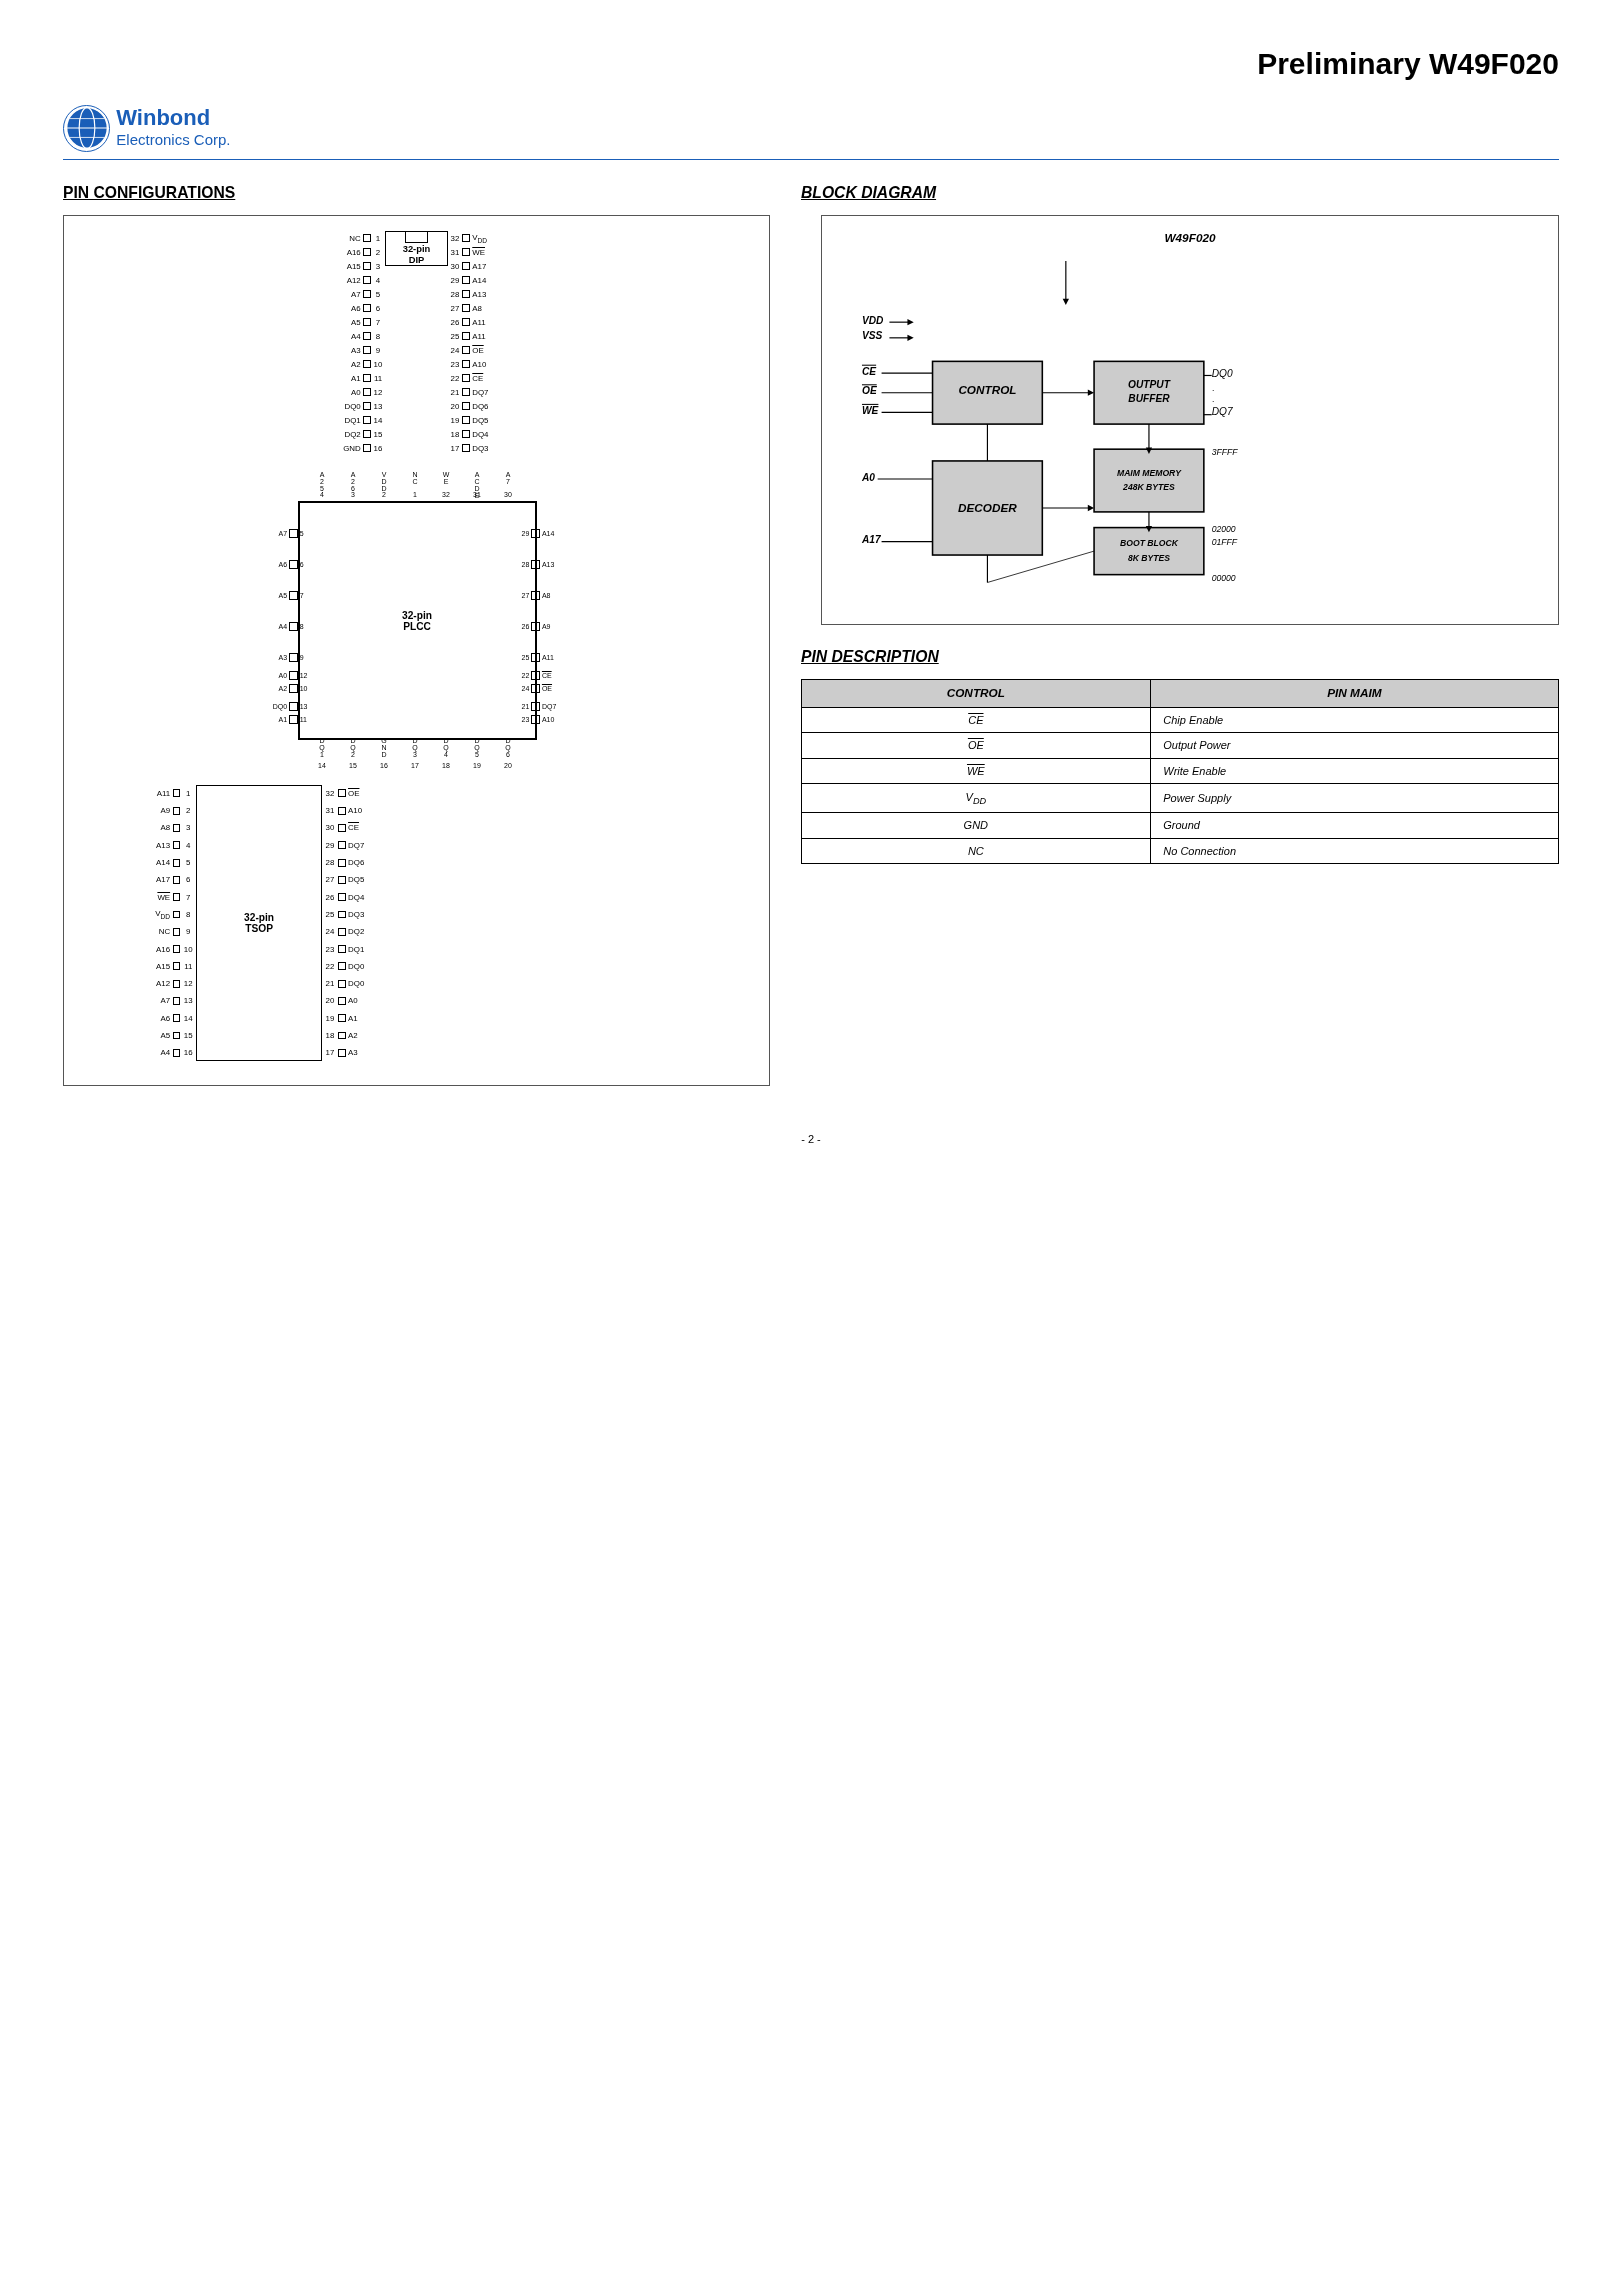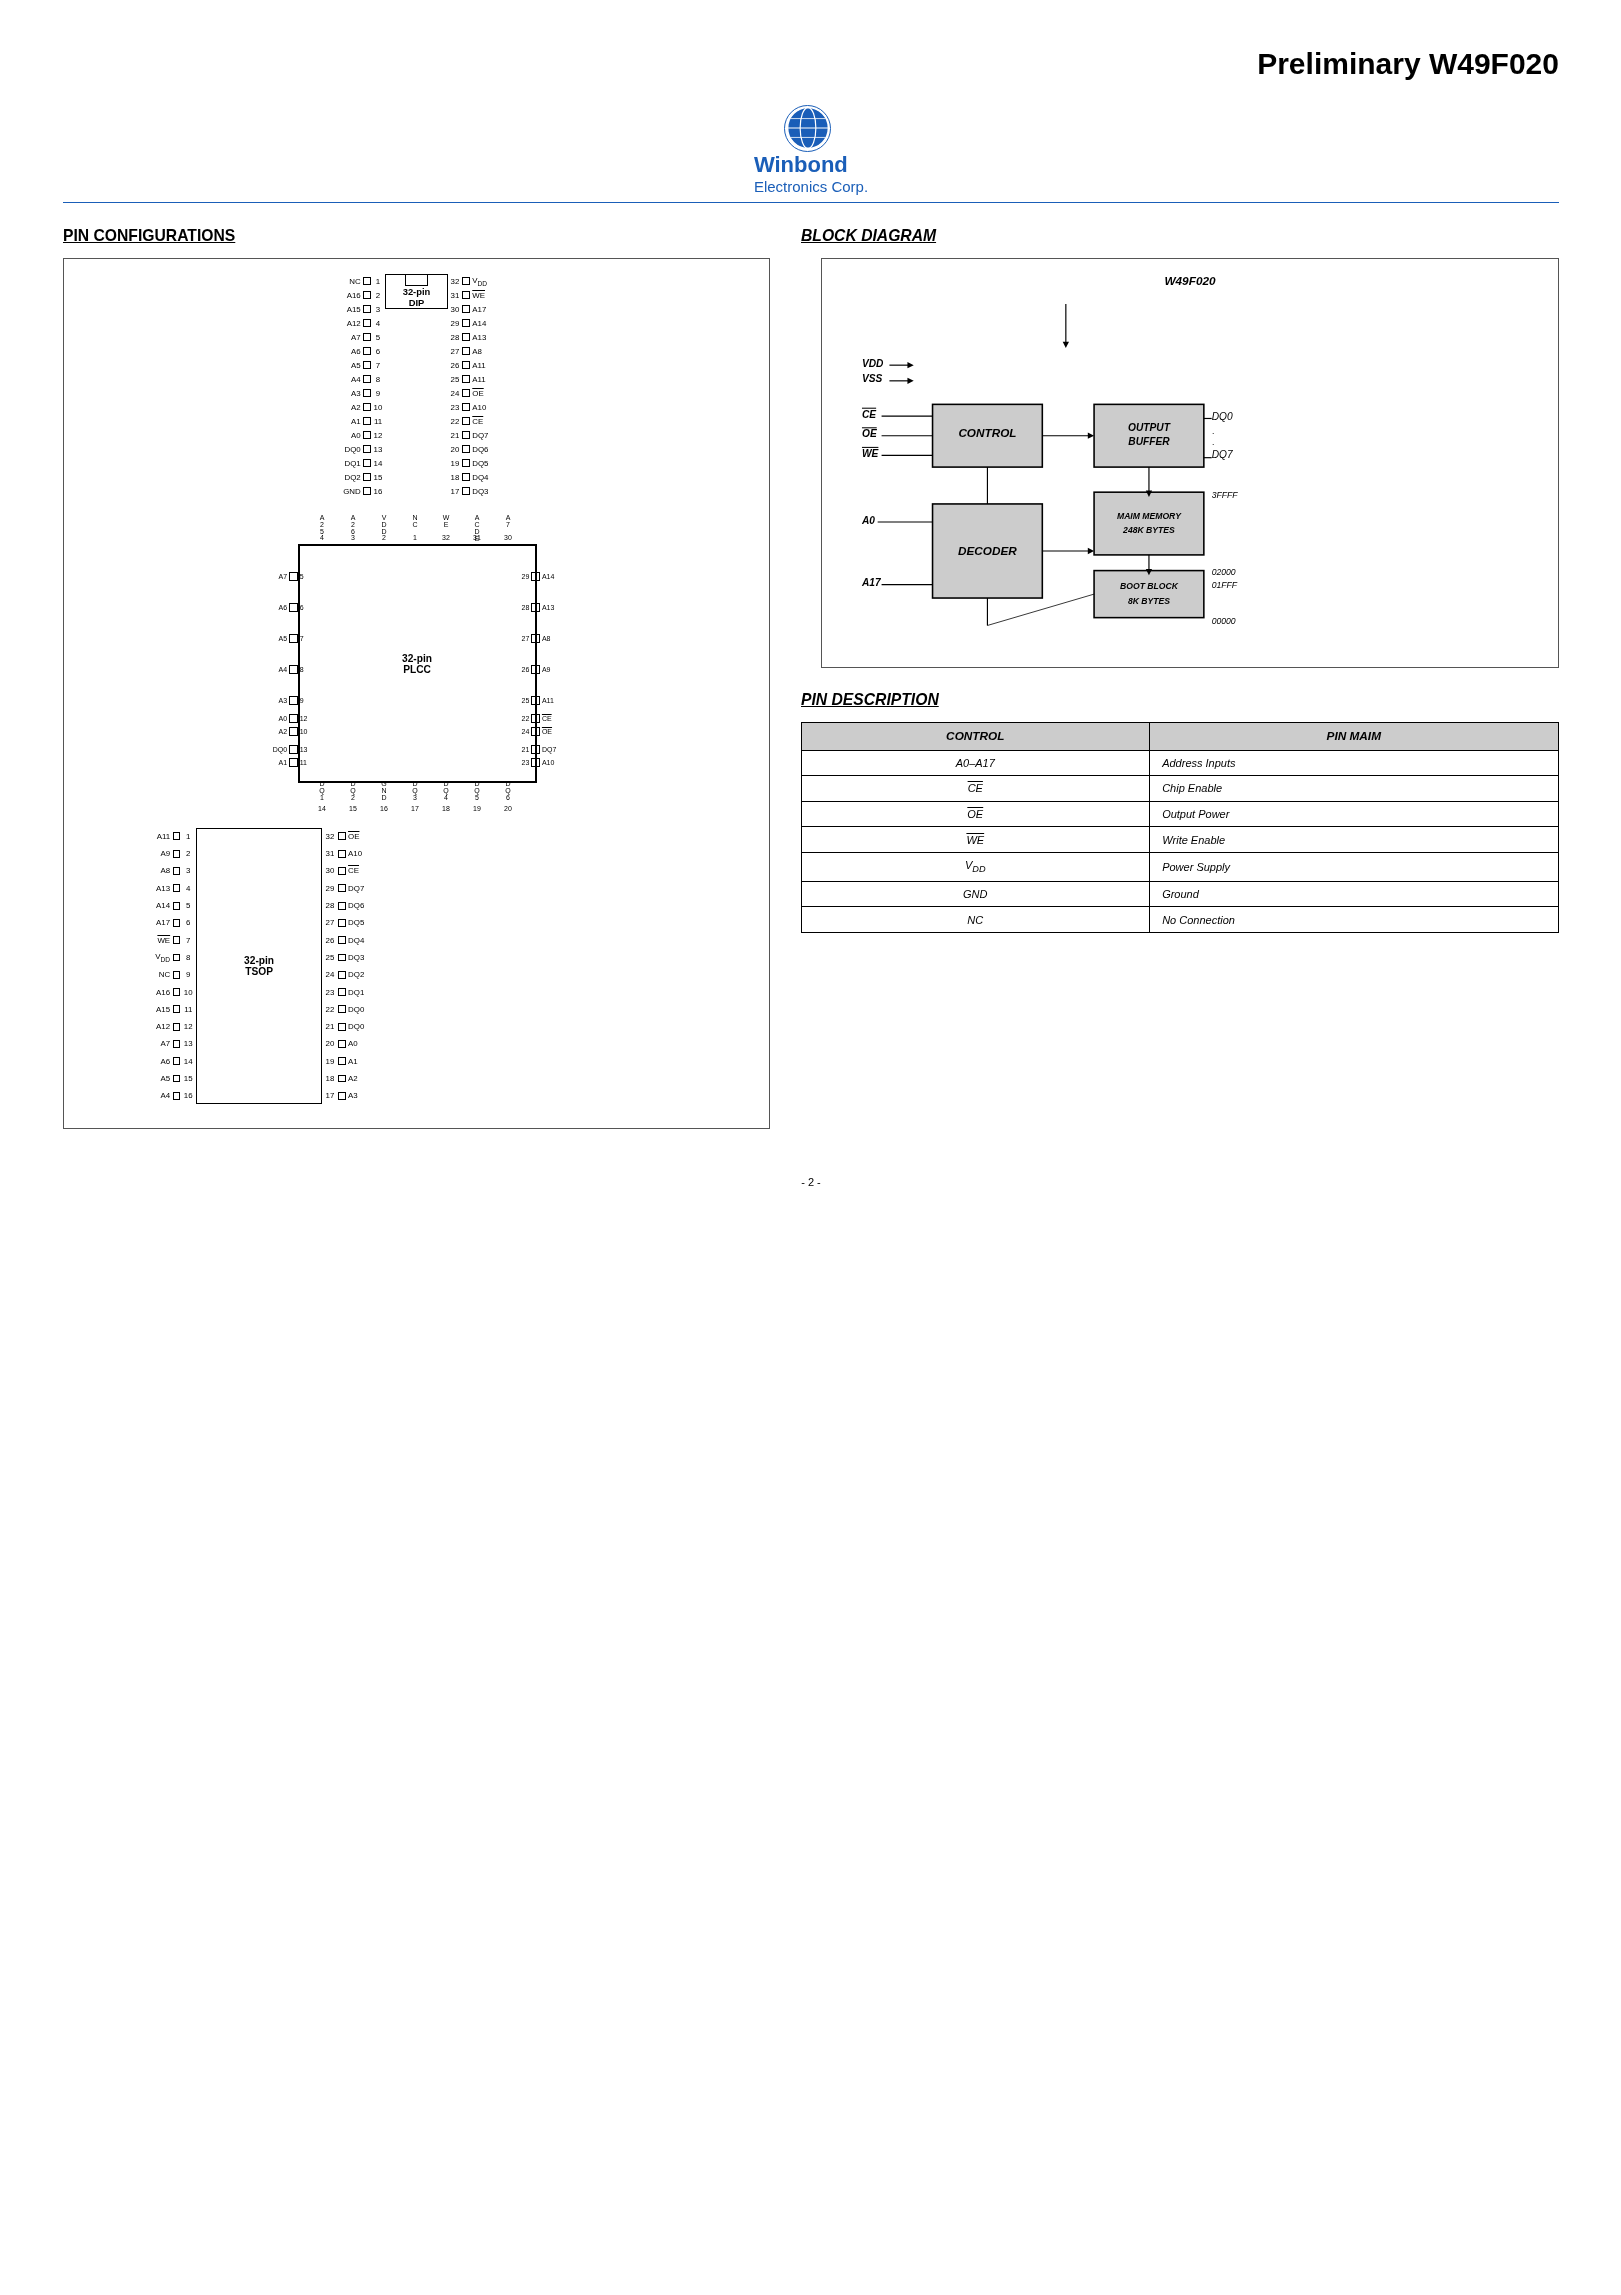--- a/index.html
+++ b/index.html
@@ -13,23 +13,22 @@
       padding: 47px 63px;
     }
     .page-title {
       text-align: right;
       font-size: 30px;
       font-weight: bold;
       margin-bottom: 23.6px;
     }
     .logo-area {
       display: flex;
-      align-items: center;
+      align-items: flex-start;
       margin-bottom: 7.9px;
-      flex-direction: column;
     }
     .logo-box {
       border: 1.6px solid #1a5eb8;
       border-radius: 50%;
       width: 47px;
       height: 47px;
       display: flex;
       align-items: center;
       justify-content: center;
       margin-right: 6.3px;
@@ -810,24 +809,20 @@
 
     <div class="section-title" style="margin-top:23.6px;">PIN DESCRIPTION</div>
     <table class="pin-desc-table">
       <thead>
         <tr>
           <th>CONTROL</th>
           <th>PIN MAIM</th>
         </tr>
       </thead>
       <tbody>
-        <tr>
-          <td>A0–A17</td>
-          <td>Address Inputs</td>
-        </tr>
         <tr>
           <td><span class="overline">CE</span></td>
           <td>Chip Enable</td>
         </tr>
         <tr>
           <td><span class="overline">OE</span></td>
           <td>Output Power</td>
         </tr>
         <tr>
           <td><span class="overline">WE</span></td>

